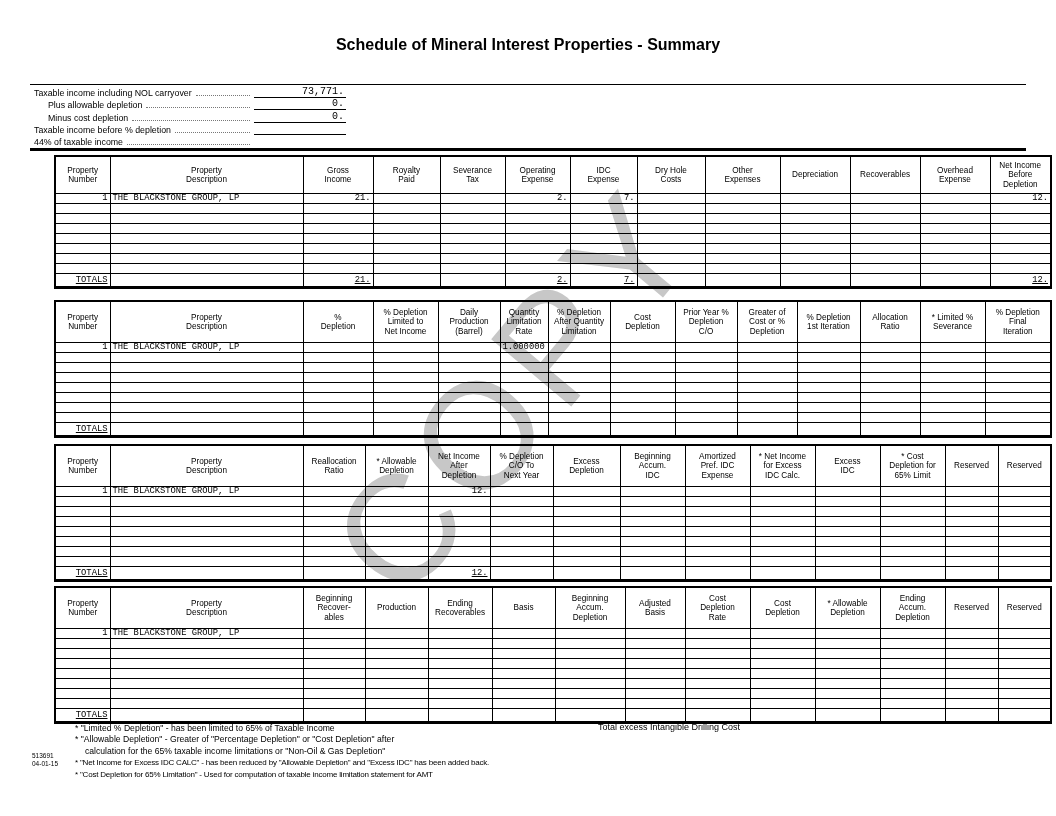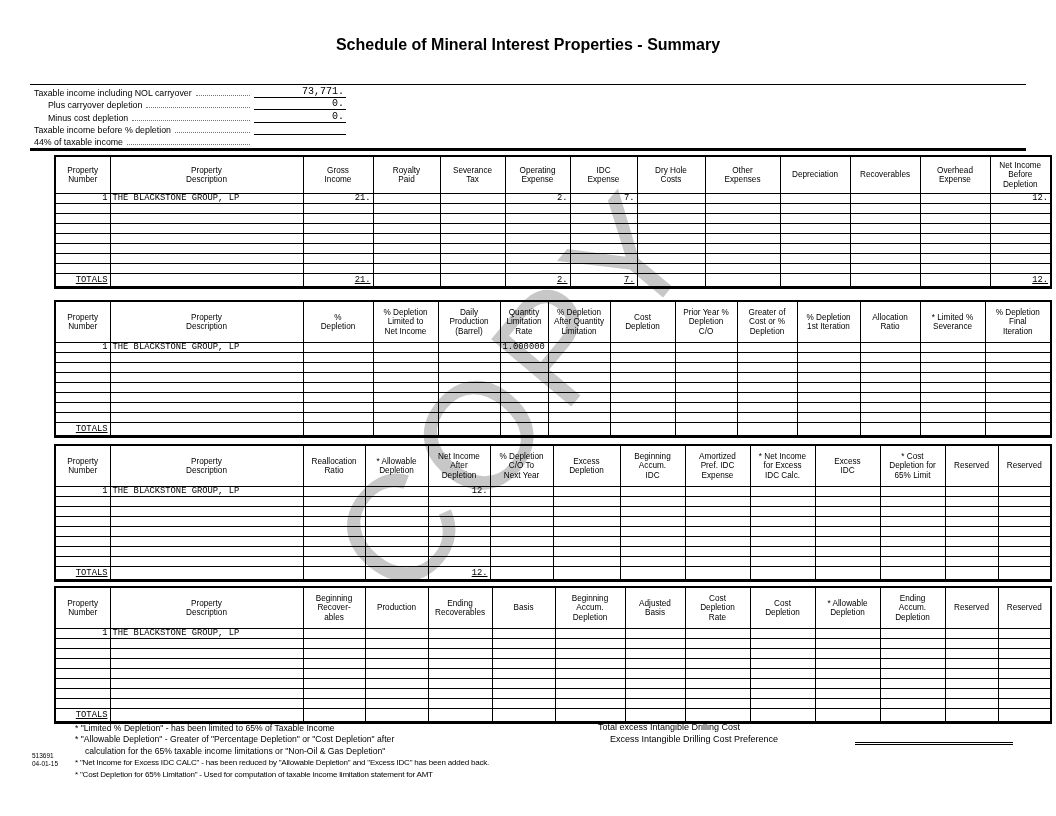--- a/index.html
+++ b/index.html
@@ -70,21 +70,21 @@
   <h1 class="title">Schedule of Mineral Interest Properties - Summary</h1>
 
   <div class="idbox">
     <div class="idbox-right" id="summary-lines">
         <div class="sum-line">
           <span class="sum-label">Taxable income including NOL carryover</span>
           <span class="sum-leader"></span>
           <span class="sum-value ul">73,771.</span>
         </div>
         <div class="sum-line">
-          <span class="sum-label ind">Plus carryover depletion</span>
+          <span class="sum-label ind">Plus allowable depletion</span>
           <span class="sum-leader"></span>
           <span class="sum-value ul">0.</span>
         </div>
         <div class="sum-line">
           <span class="sum-label ind">Minus cost depletion</span>
           <span class="sum-leader"></span>
           <span class="sum-value ul">0.</span>
         </div>
         <div class="sum-line">
           <span class="sum-label">Taxable income before % depletion</span>
@@ -901,20 +901,15 @@
   <div class="form-code">
     <div>513691</div>
     <div>04-01-15</div>
   </div>
 
   <div class="fnotes-right" id="fnotes-right">
       <div class="fnr-line">
         <span class="fnr-label">Total excess Intangible Drilling Cost</span>
         <span class="fnr-fill"></span>
       </div>
-      <div class="fnr-line">
-        <span class="fnr-label ind">Excess Intangible Drilling Cost Preference</span>
-        <span class="fnr-fill"></span>
-        <span class="fnr-ul double"></span>
-      </div>
     </div>
 
 </div>
 
 </body></html>

